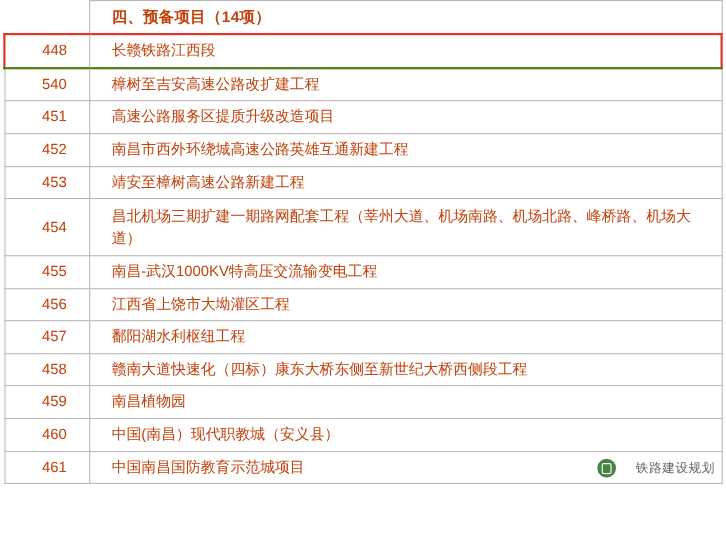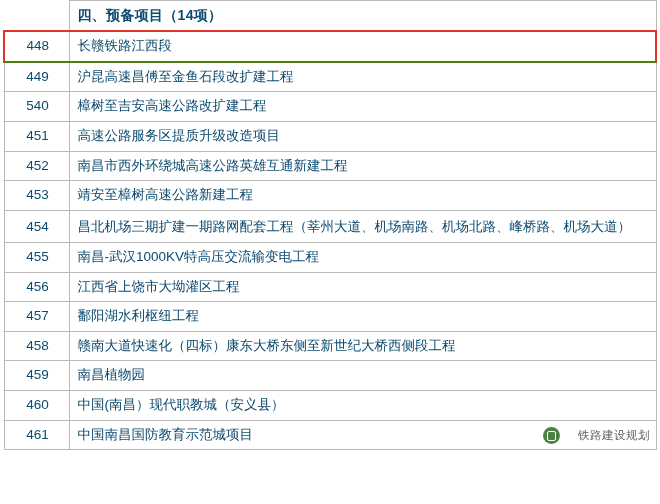--- a/index.html
+++ b/index.html
@@ -22,23 +22,23 @@
   table.listing {
     border-collapse: collapse;
     width: 654px;
     margin-left: 3px;
     table-layout: fixed;
   }
   table.listing td {
     border: 1px solid #b9b9b9;
     font-size: 13.5px;
     line-height: 1.45;
-    padding: 4px 6px 5px 8px;
+    padding: 4px 6px 5px 20px;
     vertical-align: middle;
-    color: #0c4a6e;
+    color: #c2410c;
     word-break: break-all;
   }
   td.num {
     width: 50px;
     text-align: center;
     padding-left: 2px;
     padding-right: 2px;
   }
   td.name {
     text-align: left;
@@ -121,24 +121,20 @@
     <tbody>
       <tr class="header-row">
         <td class="num"></td>
         <td class="title">四、预备项目（14项）</td>
       </tr>
       <tr class="highlight">
         <td class="num">448</td>
         <td class="name">长赣铁路江西段</td>
       </tr>
       <tr>
-        <td class="num">449</td>
-        <td class="name">沪昆高速昌傅至金鱼石段改扩建工程</td>
-      </tr>
-      <tr>
         <td class="num">540</td>
         <td class="name">樟树至吉安高速公路改扩建工程</td>
       </tr>
       <tr>
         <td class="num">451</td>
         <td class="name">高速公路服务区提质升级改造项目</td>
       </tr>
       <tr>
         <td class="num">452</td>
         <td class="name">南昌市西外环绕城高速公路英雄互通新建工程</td>

